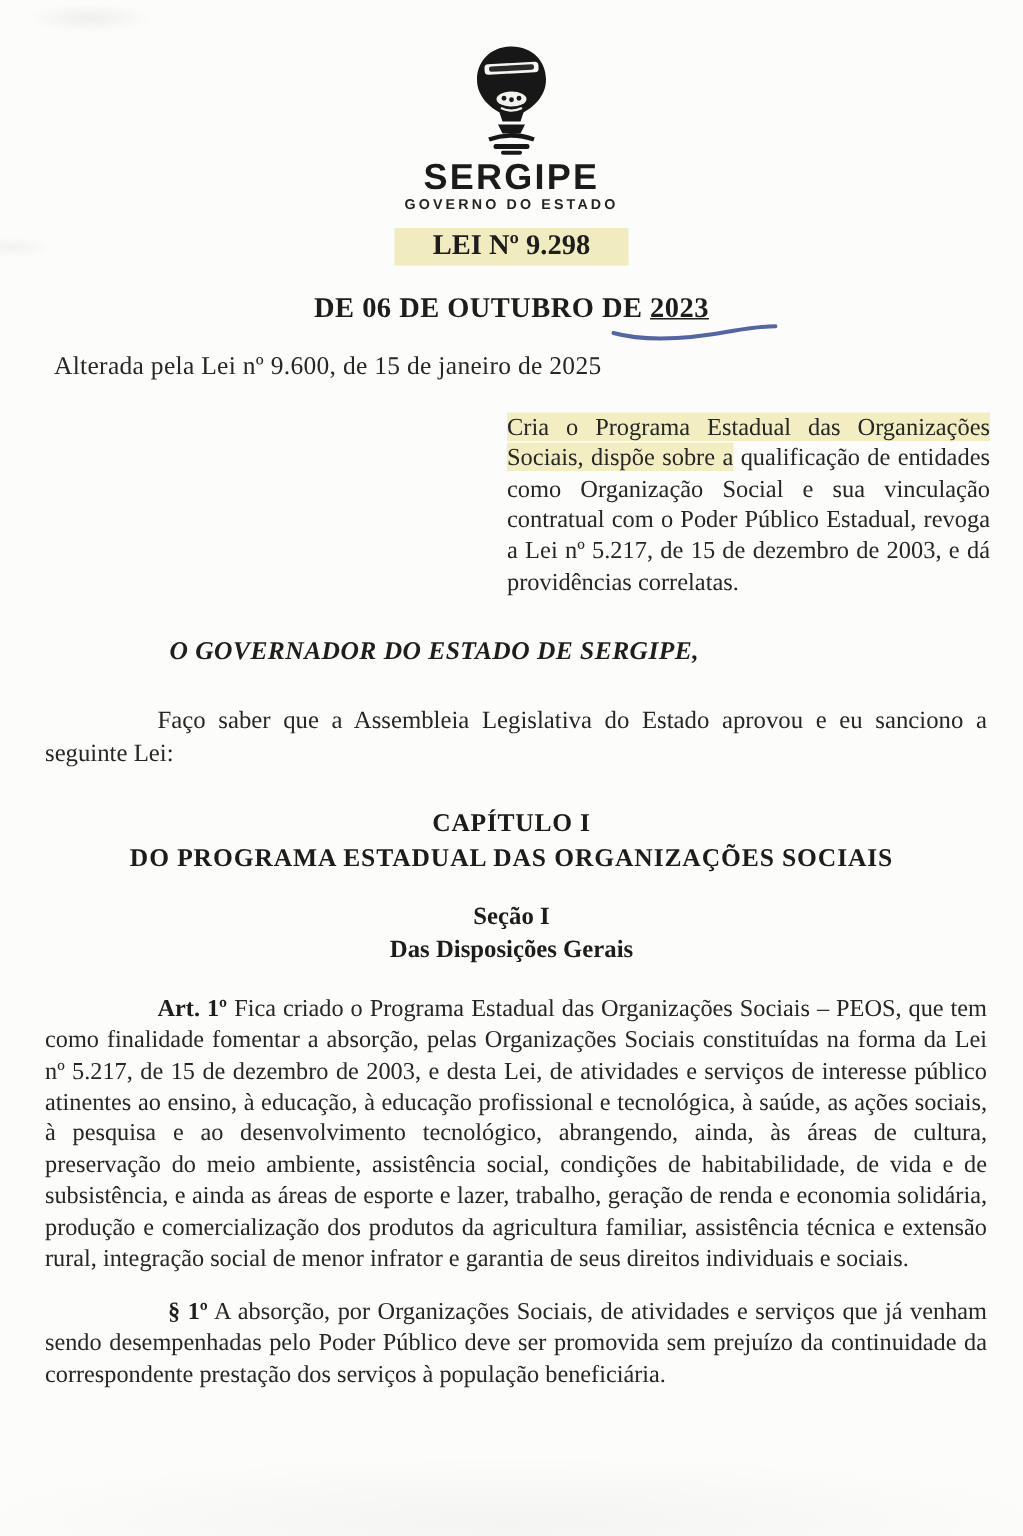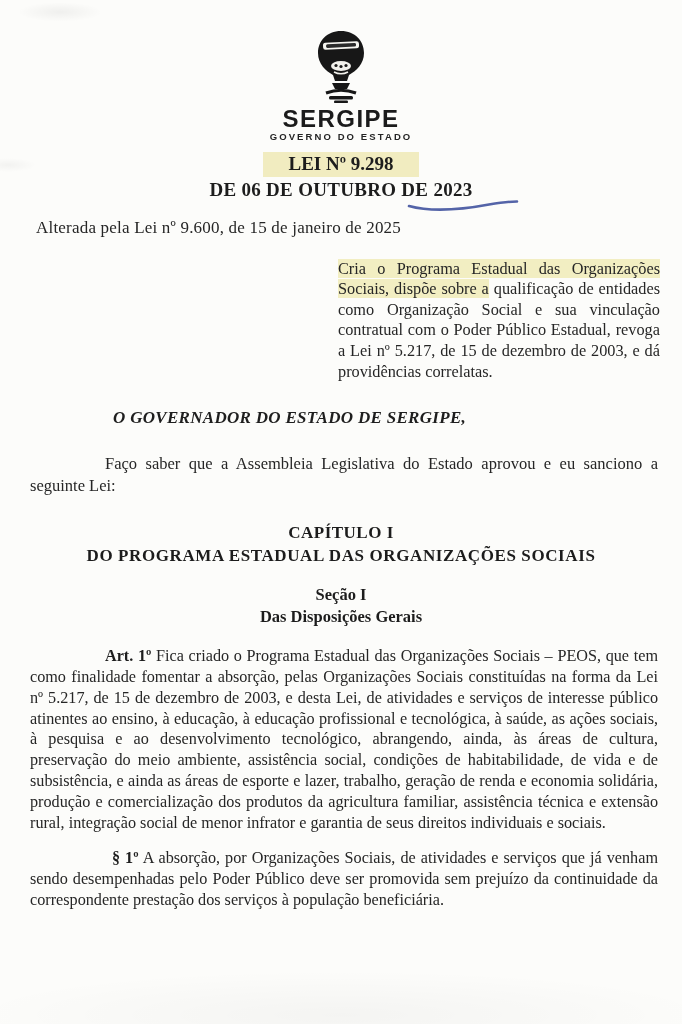--- a/index.html
+++ b/index.html
@@ -60,20 +60,22 @@
     text-align: center;
     font-weight: 700;
     font-size: 19px;
     color: #1d1d1d;
     margin-top: 2px;
     letter-spacing: 0.3px;
   }
   .law-year {
     position: relative;
     display: inline-block;
+    text-decoration: underline;
+    margin-top: 16px;
   }
   .pen-underline {
     position: absolute;
     left: -26px;
     bottom: -12px;
     width: 112px;
     height: 14px;
     pointer-events: none;
   }
 

